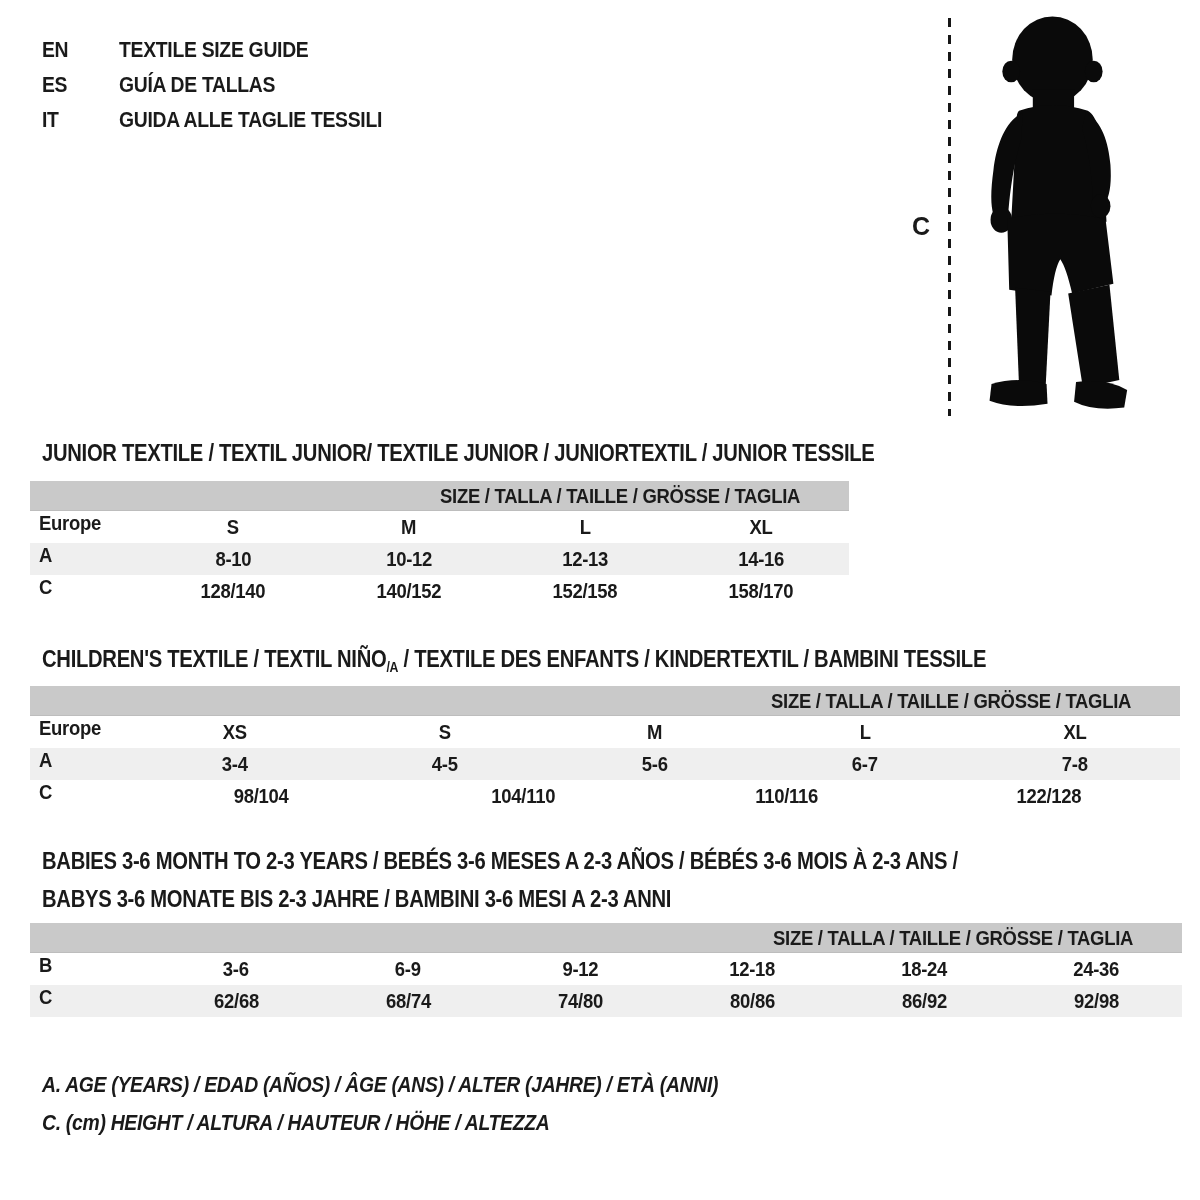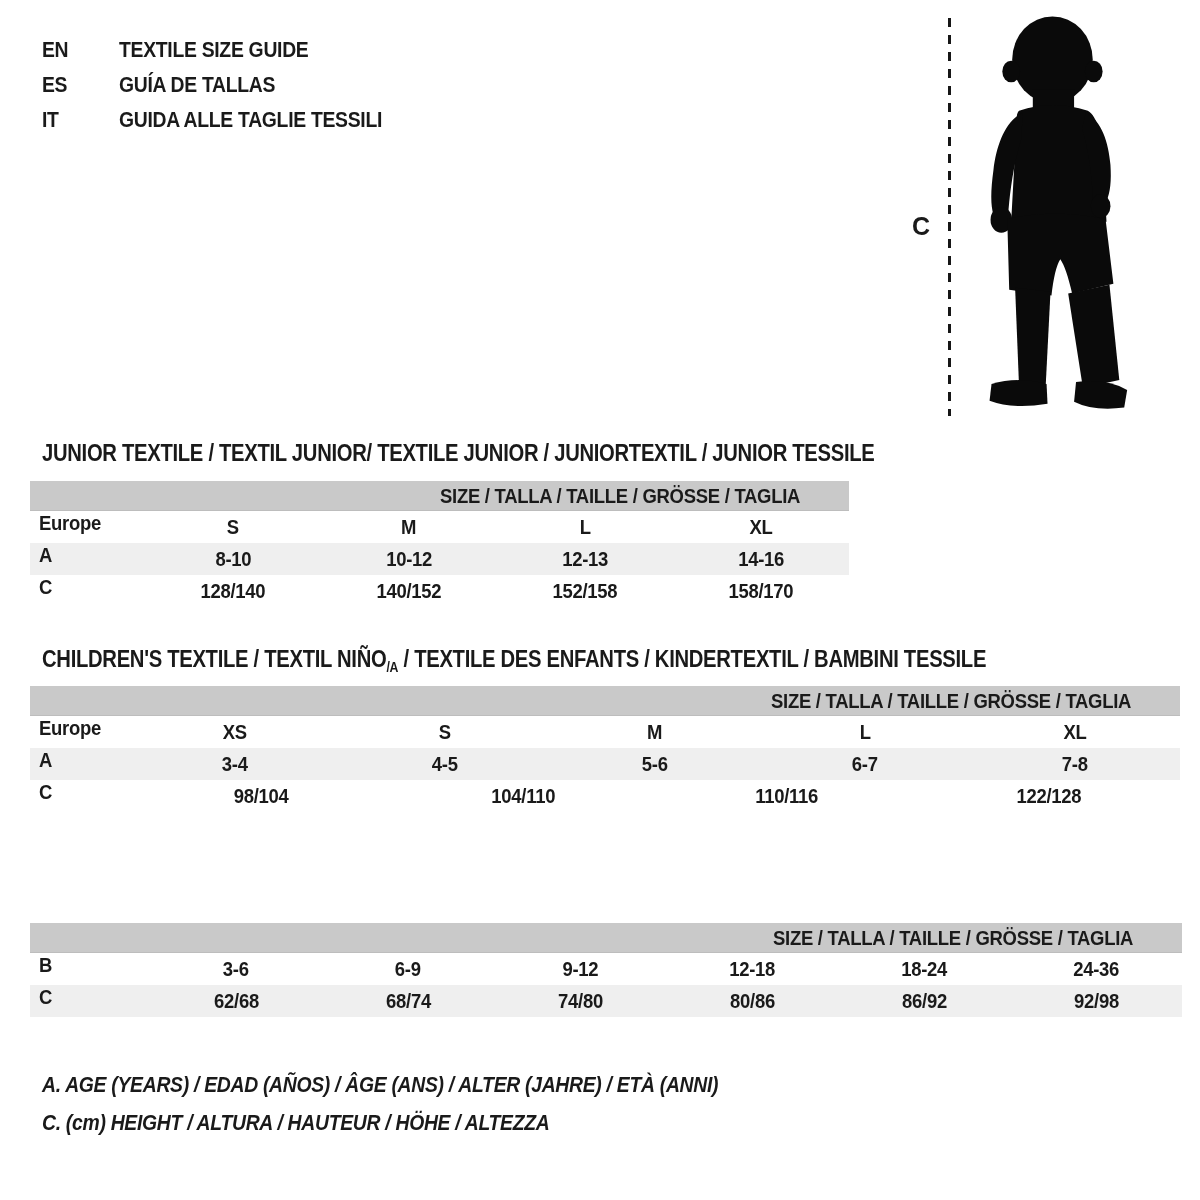--- a/index.html
+++ b/index.html
@@ -200,20 +200,24 @@
         </div>
       <div class="t-cell">
           <span class="cxc">110/116</span>
         </div>
       <div class="t-cell">
           <span class="cxc">122/128</span>
         </div>
     </div>
   </div>
 
+  <div class="t-title" style="top:842px;">
+    <div><span class="cx">BABIES 3-6 MONTH TO 2-3 YEARS / BEBÉS 3-6 MESES A 2-3 AÑOS / BÉBÉS 3-6 MOIS À 2-3 ANS /</span></div>
+    <div><span class="cx">BABYS 3-6 MONATE BIS 2-3 JAHRE / BAMBINI 3-6 MESI A 2-3 ANNI</span></div>
+  </div>
   <div class="size-table w-babies" style="top:923px;">
     <div class="size-bar">
       <span class="cx">SIZE / TALLA / TAILLE / GRÖSSE / TAGLIA</span>
     </div>
     <div class="t-row">
       <div class="t-label">
           <span class="cx">B</span>
         </div>
       <div class="t-cell">
           <span class="cxc">3-6</span>

